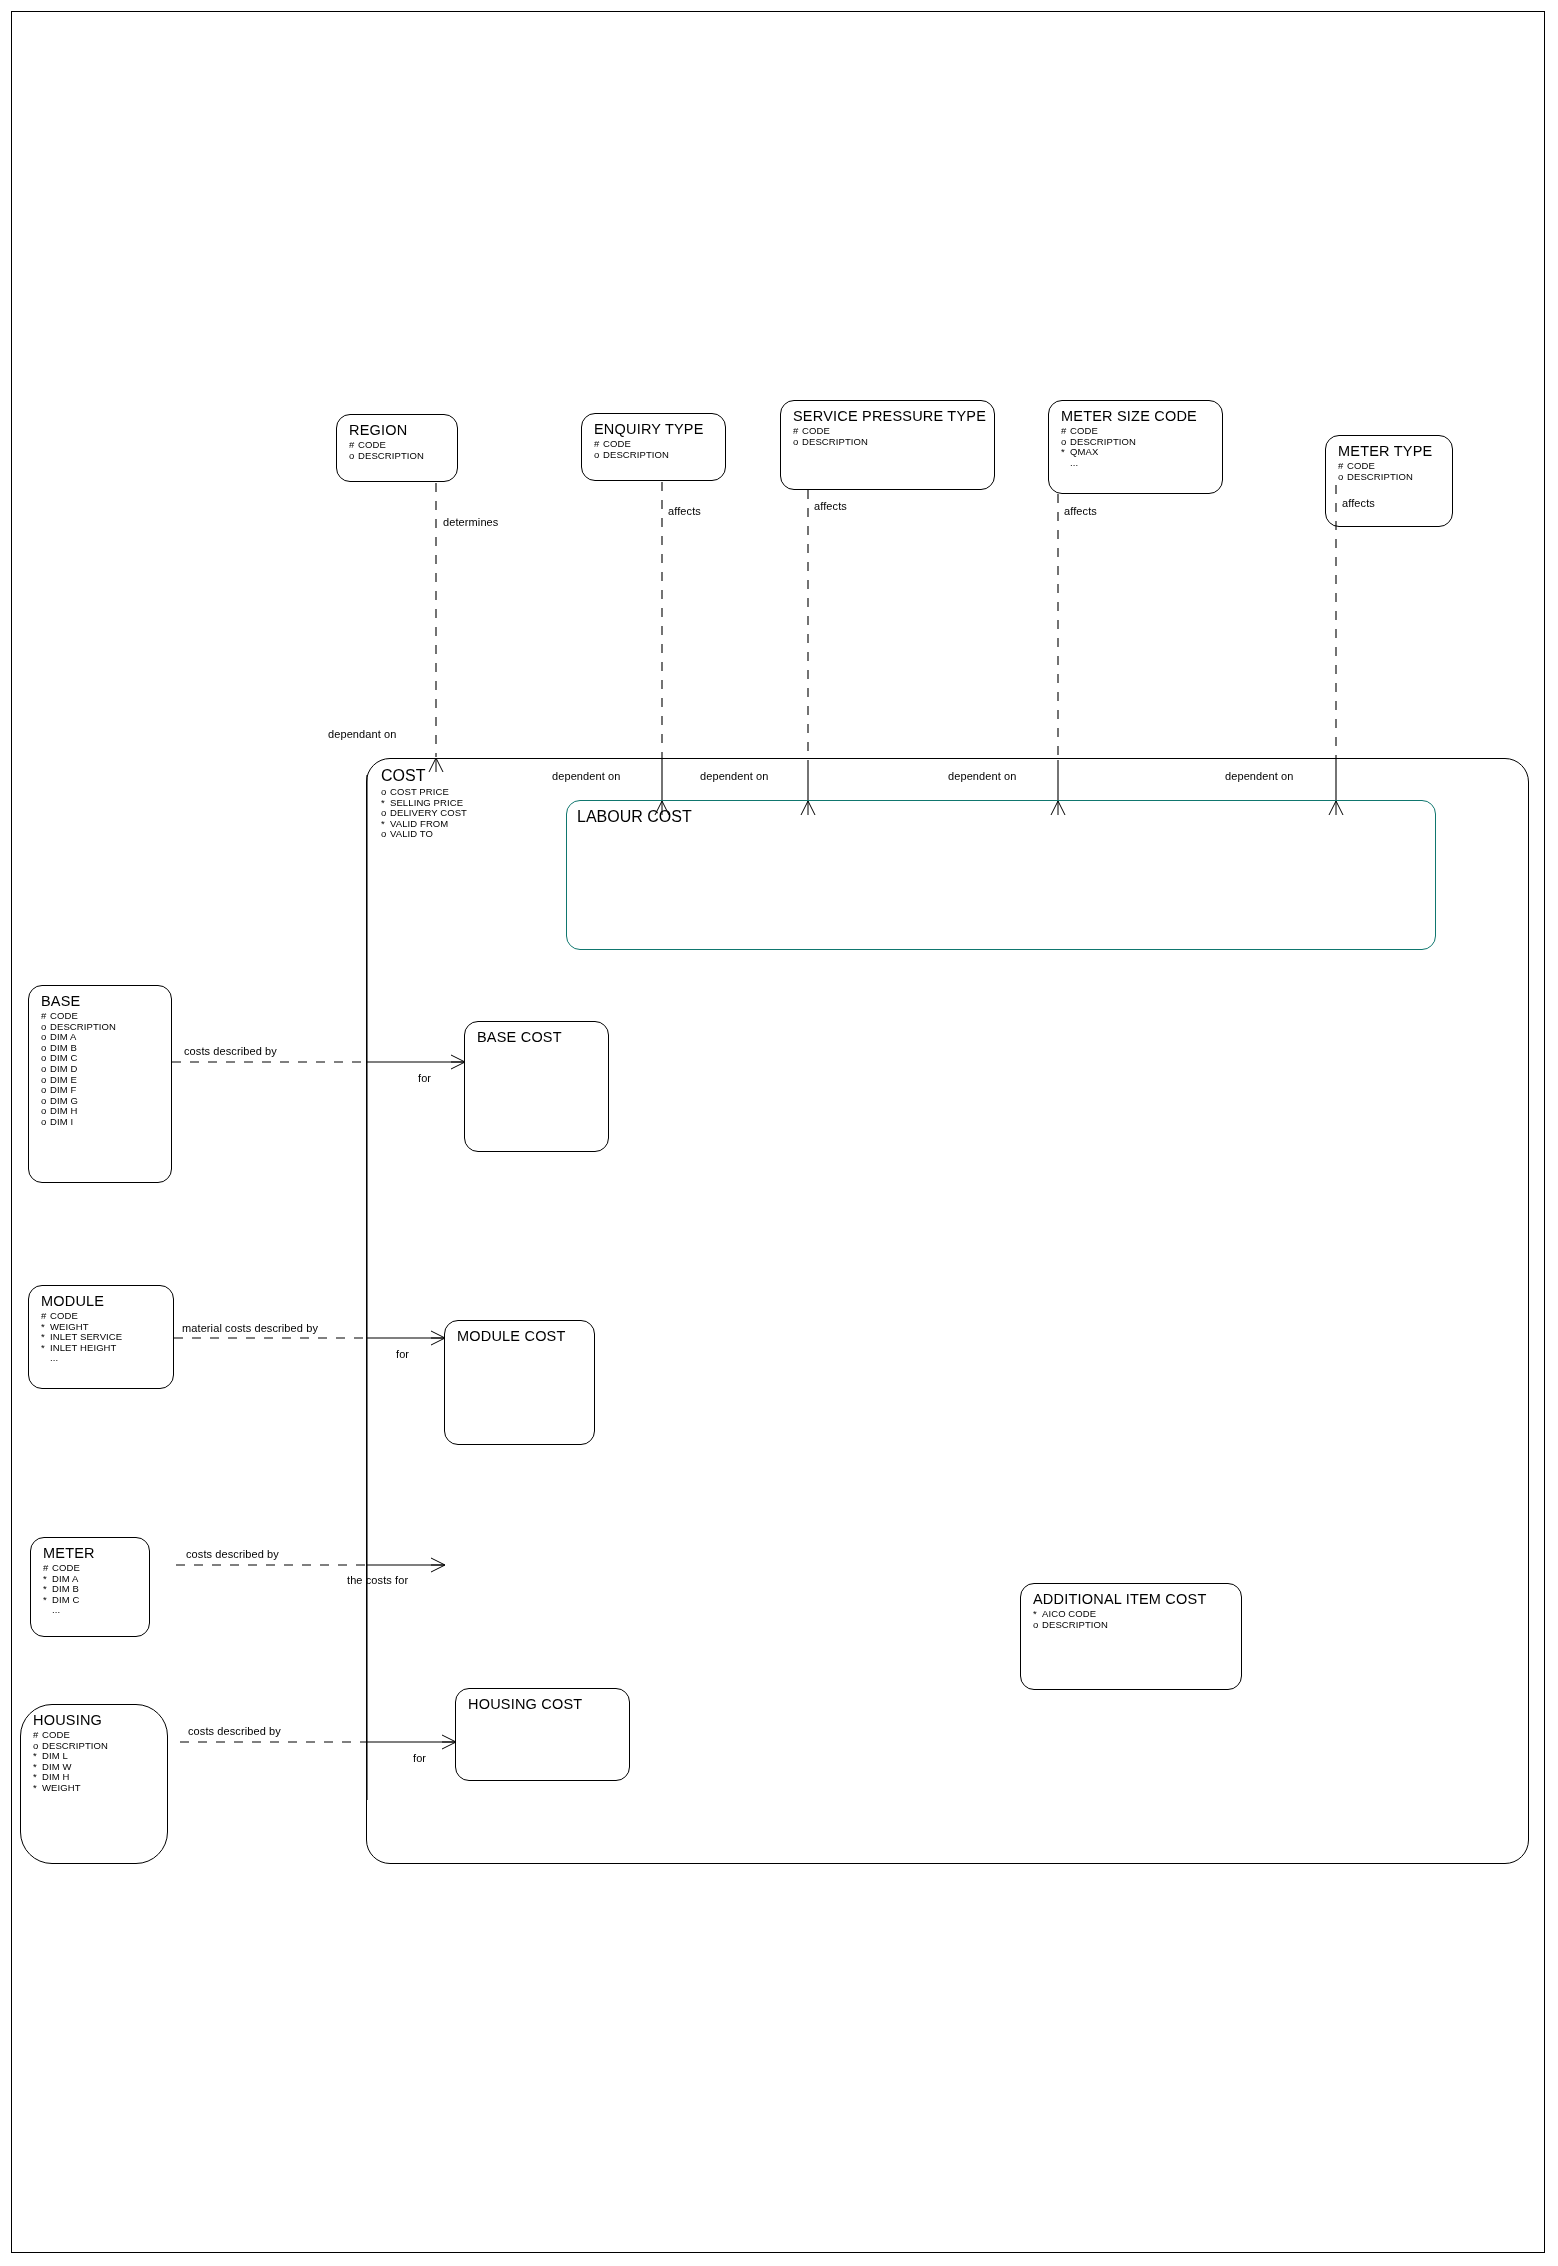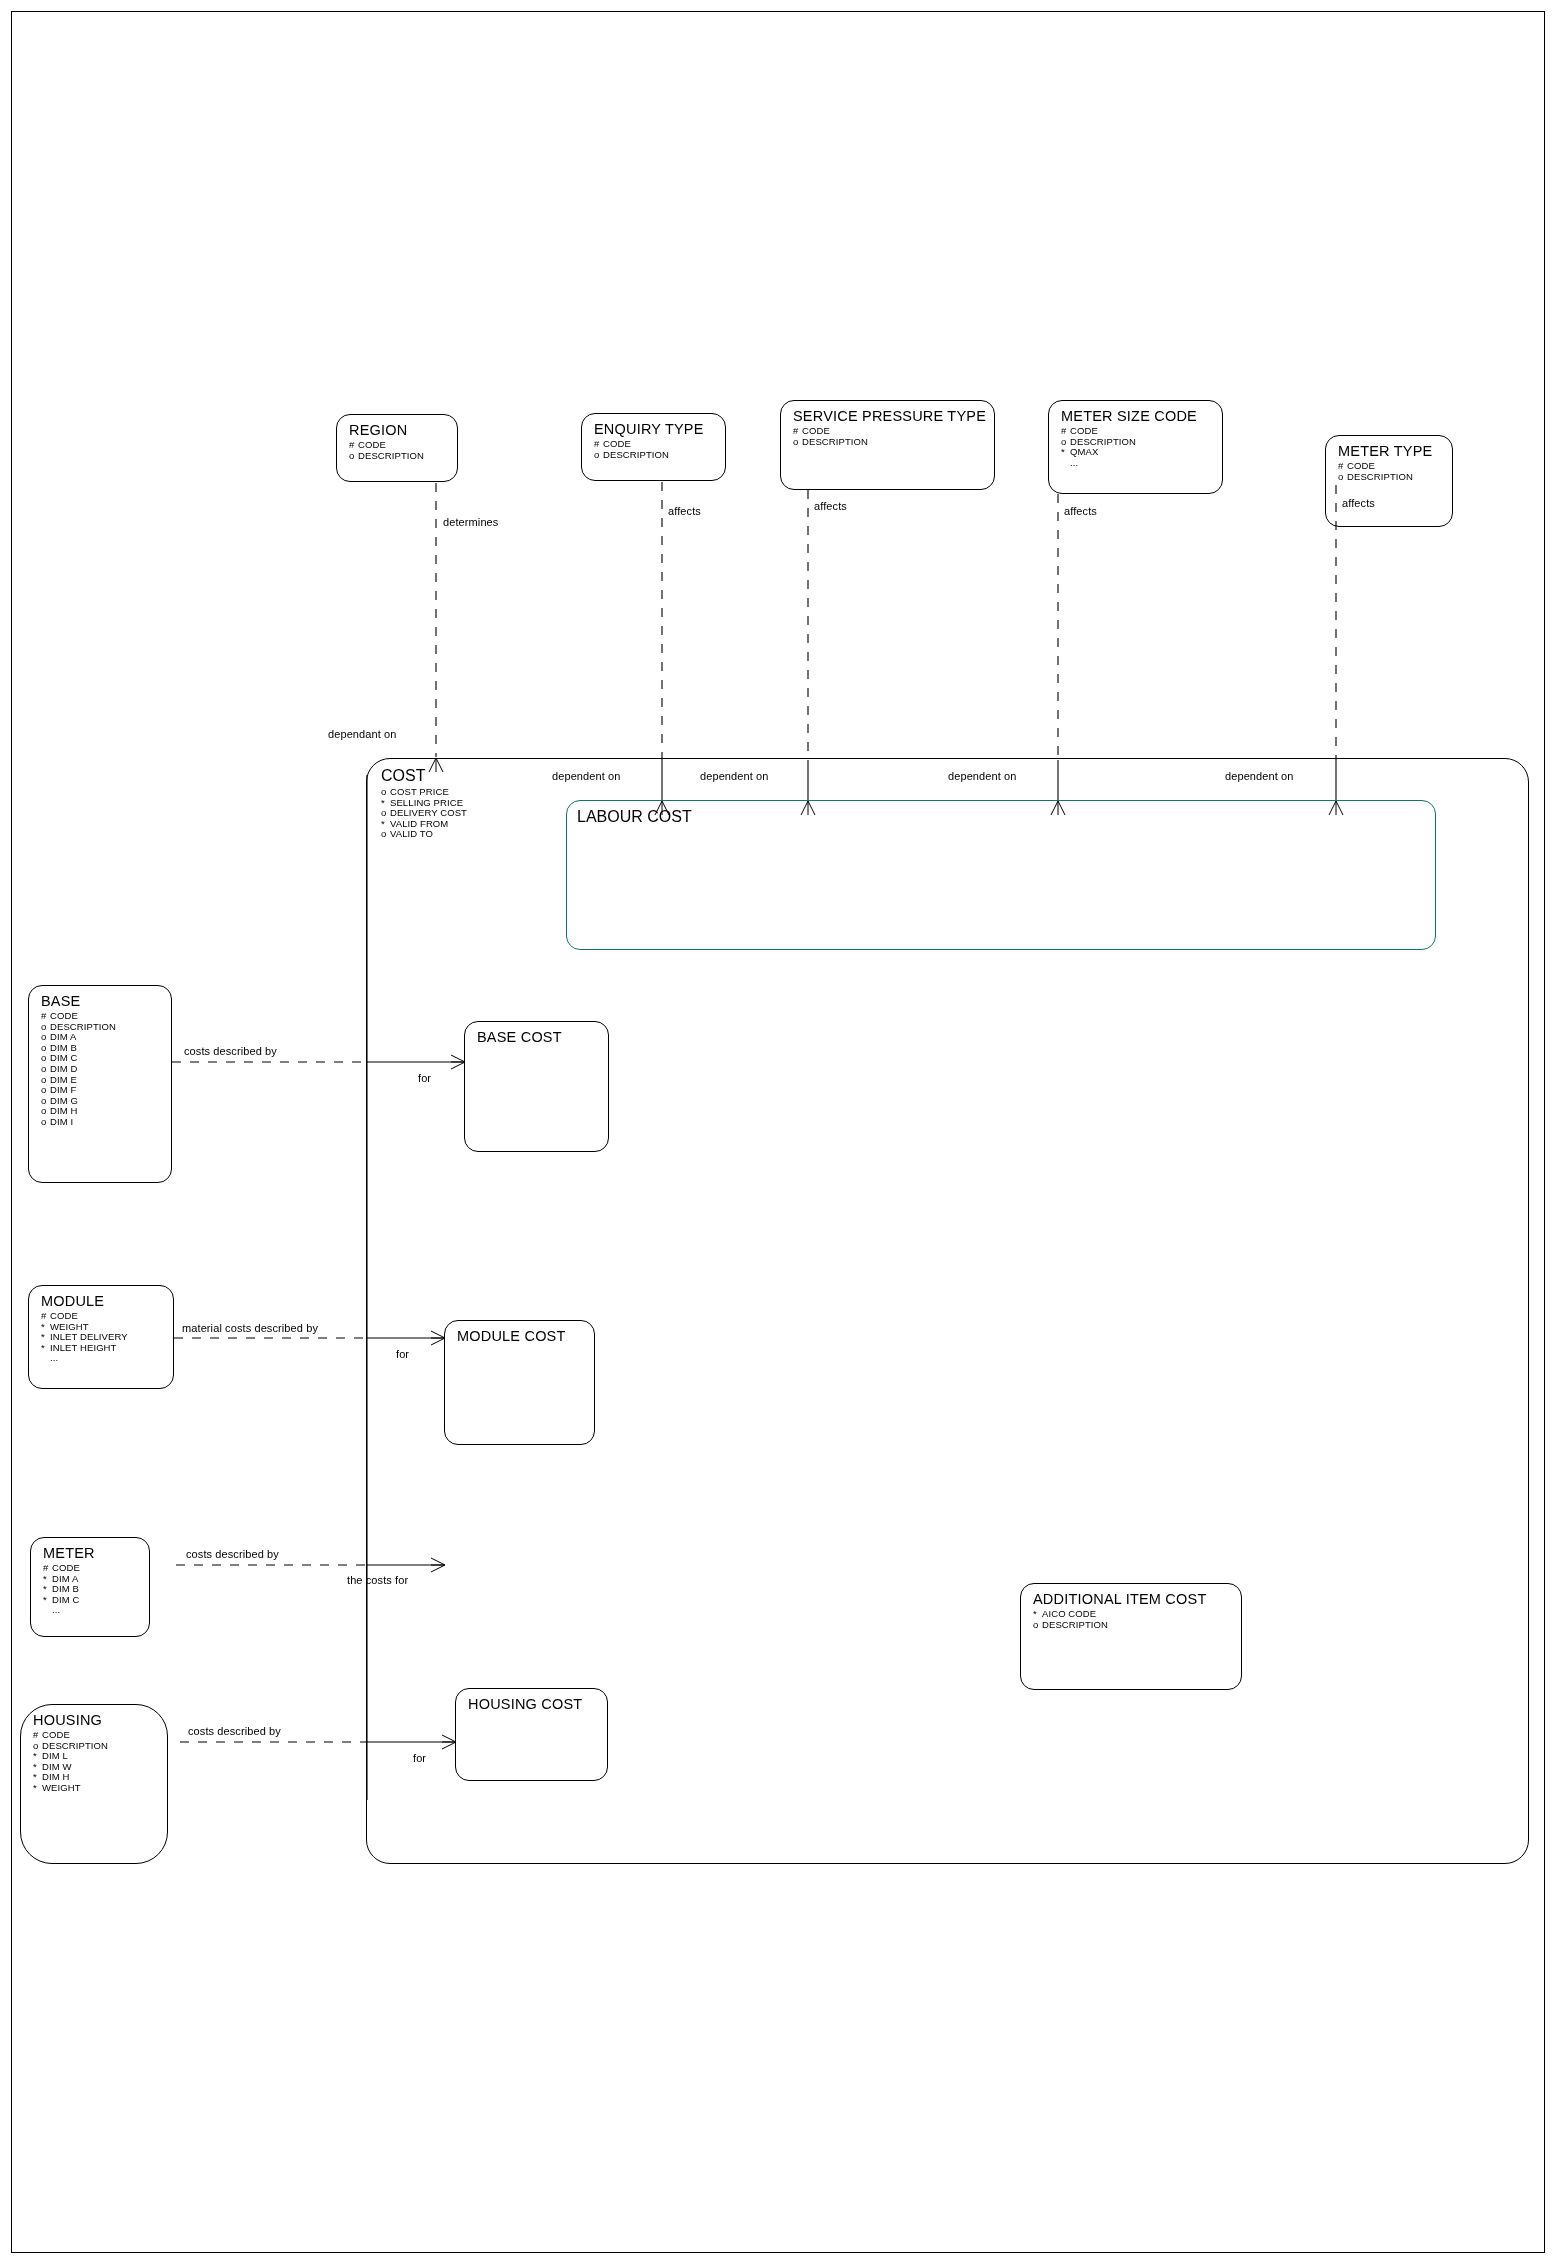--- a/index.html
+++ b/index.html
@@ -230,21 +230,21 @@
       <div class="attr"><span class="mark">o</span><span>DIM H</span></div>
       <div class="attr"><span class="mark">o</span><span>DIM I</span></div>
     </div>
   </div>
 
   <div class="entity" style="left:28px; top:1285px; width:146px; height:104px;">
     <div class="ename">MODULE</div>
     <div class="attrs">
       <div class="attr"><span class="mark">#</span><span>CODE</span></div>
       <div class="attr"><span class="mark">*</span><span>WEIGHT</span></div>
-      <div class="attr"><span class="mark">*</span><span>INLET DELIVERY</span></div>
+      <div class="attr"><span class="mark">*</span><span>INLET SERVICE</span></div>
       <div class="attr"><span class="mark">*</span><span>INLET HEIGHT</span></div>
       <div class="attr"><span class="mark"></span><span>...</span></div>
     </div>
   </div>
 
   <div class="entity" style="left:30px; top:1537px; width:120px; height:100px;">
     <div class="ename">METER</div>
     <div class="attrs">
       <div class="attr"><span class="mark">#</span><span>CODE</span></div>
       <div class="attr"><span class="mark">*</span><span>DIM A</span></div>
@@ -268,21 +268,21 @@
 
   <div class="entity" style="left:464px; top:1021px; width:145px; height:131px;">
     <div class="ename">BASE COST</div>
   </div>
 
   <div class="entity" style="left:444px; top:1320px; width:151px; height:125px;">
     <div class="ename">MODULE COST</div>
   </div>
 
 
-  <div class="entity" style="left:455px; top:1688px; width:153px; height:93px;">
+  <div class="entity" style="left:455px; top:1688px; width:175px; height:93px;">
     <div class="ename">HOUSING COST</div>
   </div>
 
   <div class="entity" style="left:1020px; top:1583px; width:222px; height:107px;">
     <div class="ename">ADDITIONAL ITEM COST</div>
     <div class="attrs">
       <div class="attr"><span class="mark">*</span><span>AICO CODE</span></div>
       <div class="attr"><span class="mark">o</span><span>DESCRIPTION</span></div>
     </div>
   </div>

